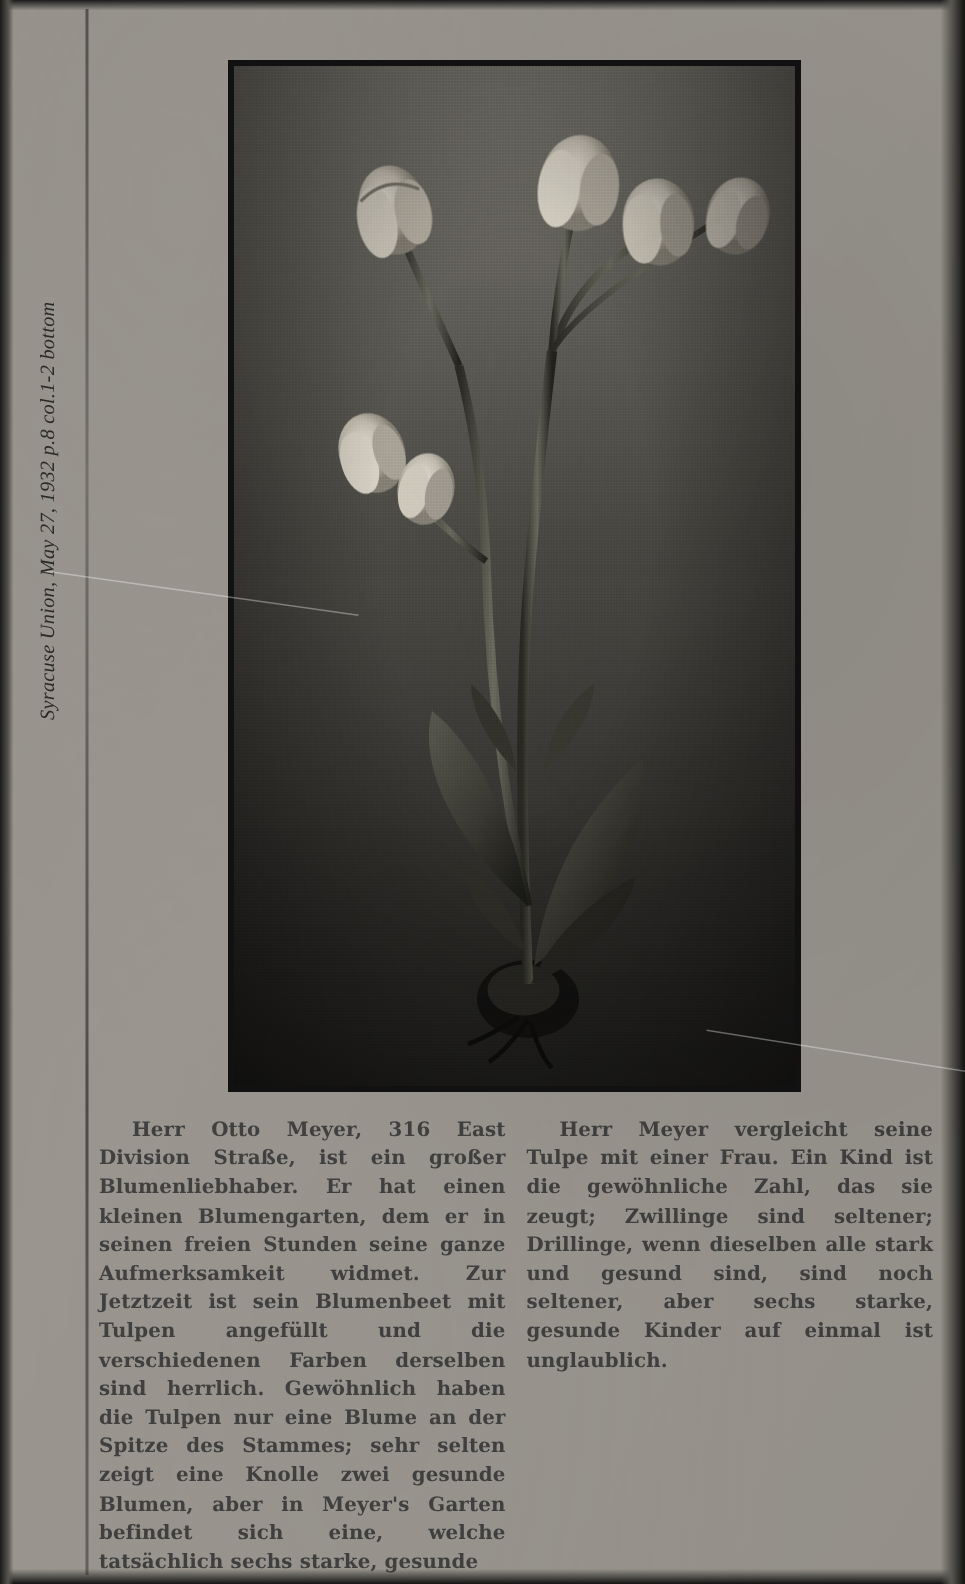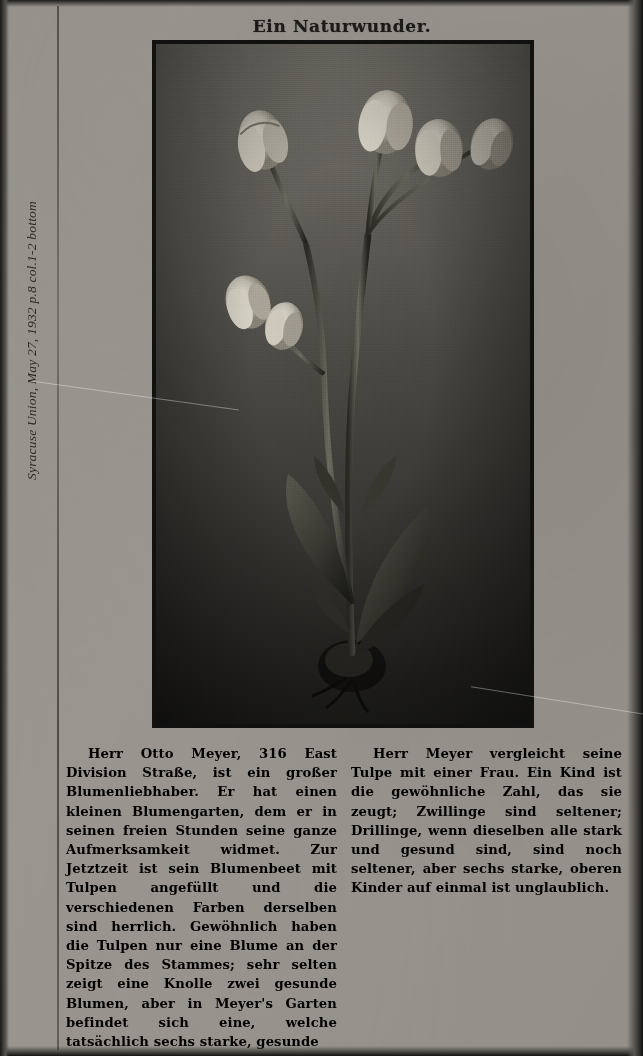--- a/index.html
+++ b/index.html
@@ -147,21 +147,21 @@
     width: 556px;
     height: 300px;
     display: flex;
     gap: 14px;
   }
   .col {
     width: 271px;
     font-family: "DejaVu Serif", serif;
     font-size: 13.2px;
     line-height: 19.2px;
-    color: #000000;
+    color: #404040;
     text-align: justify;
     letter-spacing: .1px;
     font-weight: 600;
   }
   .col p { margin: 0; }
   .col p.indent { text-indent: 22px; }
   .col p + p { margin-top: 0; }
 
   
   .scratch1, .scratch2 {
@@ -182,21 +182,20 @@
   <div class="edge-bottom"></div>
   <div class="edge-left"></div>
   <div class="edge-right"></div>
 
   <div class="col-rule"></div>
 
   <div class="margin-note">Syracuse Union, May 27, 1932 p.8 col.1-2 bottom</div>
 
   <div class="clipping">
 
-    <div class="headline">Ein Naturwunder.</div>
 
     <div class="photo-frame">
       <div class="photo">
         <svg viewBox="0 0 374 680" preserveAspectRatio="none">
           <defs>
             <linearGradient id="bg" x1="0" y1="0" x2="0" y2="1">
               <stop offset="0%" stop-color="#7b7971"></stop>
               <stop offset="45%" stop-color="#4f4d48"></stop>
               <stop offset="100%" stop-color="#22211f"></stop>
             </linearGradient>
@@ -283,21 +282,21 @@
         <div class="vign"></div>
         <div class="grain"></div>
       </div>
     </div>
 
     <div class="columns">
       <div class="col">
         <p class="indent">Herr Otto Meyer, 316 East Division Straße, ist ein großer Blumenliebhaber. Er hat einen kleinen Blumengarten, dem er in seinen freien Stunden seine ganze Aufmerksamkeit widmet. Zur Jetztzeit ist sein Blumenbeet mit Tulpen angefüllt und die verschiedenen Farben derselben sind herrlich. Gewöhnlich haben die Tulpen nur eine Blume an der Spitze des Stammes; sehr selten zeigt eine Knolle zwei gesunde Blumen, aber in Meyer's Garten befindet sich eine, welche tatsächlich sechs starke, gesunde</p>
       </div>
       <div class="col">
-        <p class="indent">Herr Meyer vergleicht seine Tulpe mit einer Frau. Ein Kind ist die gewöhnliche Zahl, das sie zeugt; Zwillinge sind seltener; Drillinge, wenn dieselben alle stark und gesund sind, sind noch seltener, aber sechs starke, oberen Kinder auf einmal ist unglaublich.</p>
+        <p class="indent">Herr Meyer vergleicht seine Tulpe mit einer Frau. Ein Kind ist die gewöhnliche Zahl, das sie zeugt; Zwillinge sind seltener; Drillinge, wenn dieselben alle stark und gesund sind, sind noch seltener, aber sechs starke, gesunde Kinder auf einmal ist unglaublich.</p>
       </div>
     </div>
 
   </div>
 
   <div class="scratch1"></div>
   <div class="scratch2"></div>
 
 </div>
 

